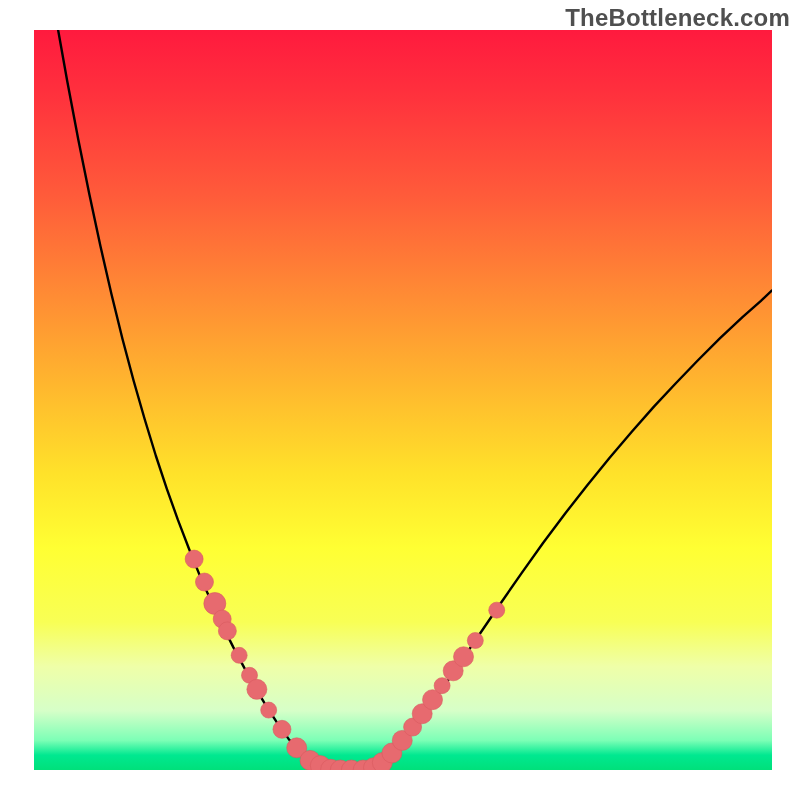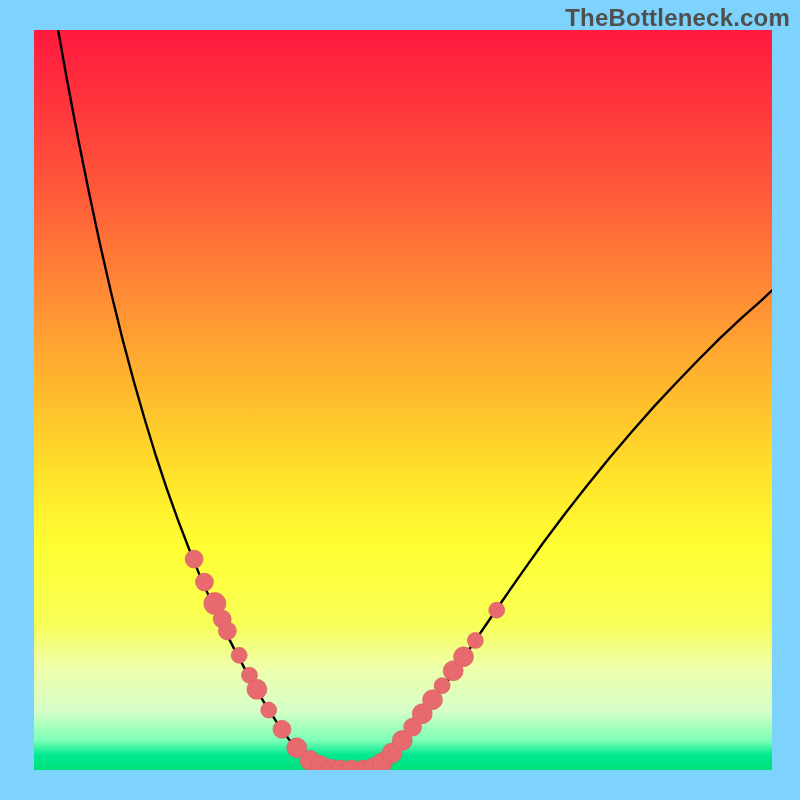--- a/index.html
+++ b/index.html
@@ -10,21 +10,21 @@
     background: #000;
     overflow: hidden;
     font-family: Arial, Helvetica, sans-serif;
   }
   .frame {
     position: absolute;
     left: 0;
     top: 0;
     width: 800px;
     height: 800px;
-    background: #7dd3fc;
+    background: #ffffff;
   }
   .plot {
     position: absolute;
     background: linear-gradient(
       to bottom,
       #ff1a3e 0%,
       #ff2f3d 8%,
       #ff5a3a 22%,
       #ff8c34 36%,
       #ffb72e 48%,

